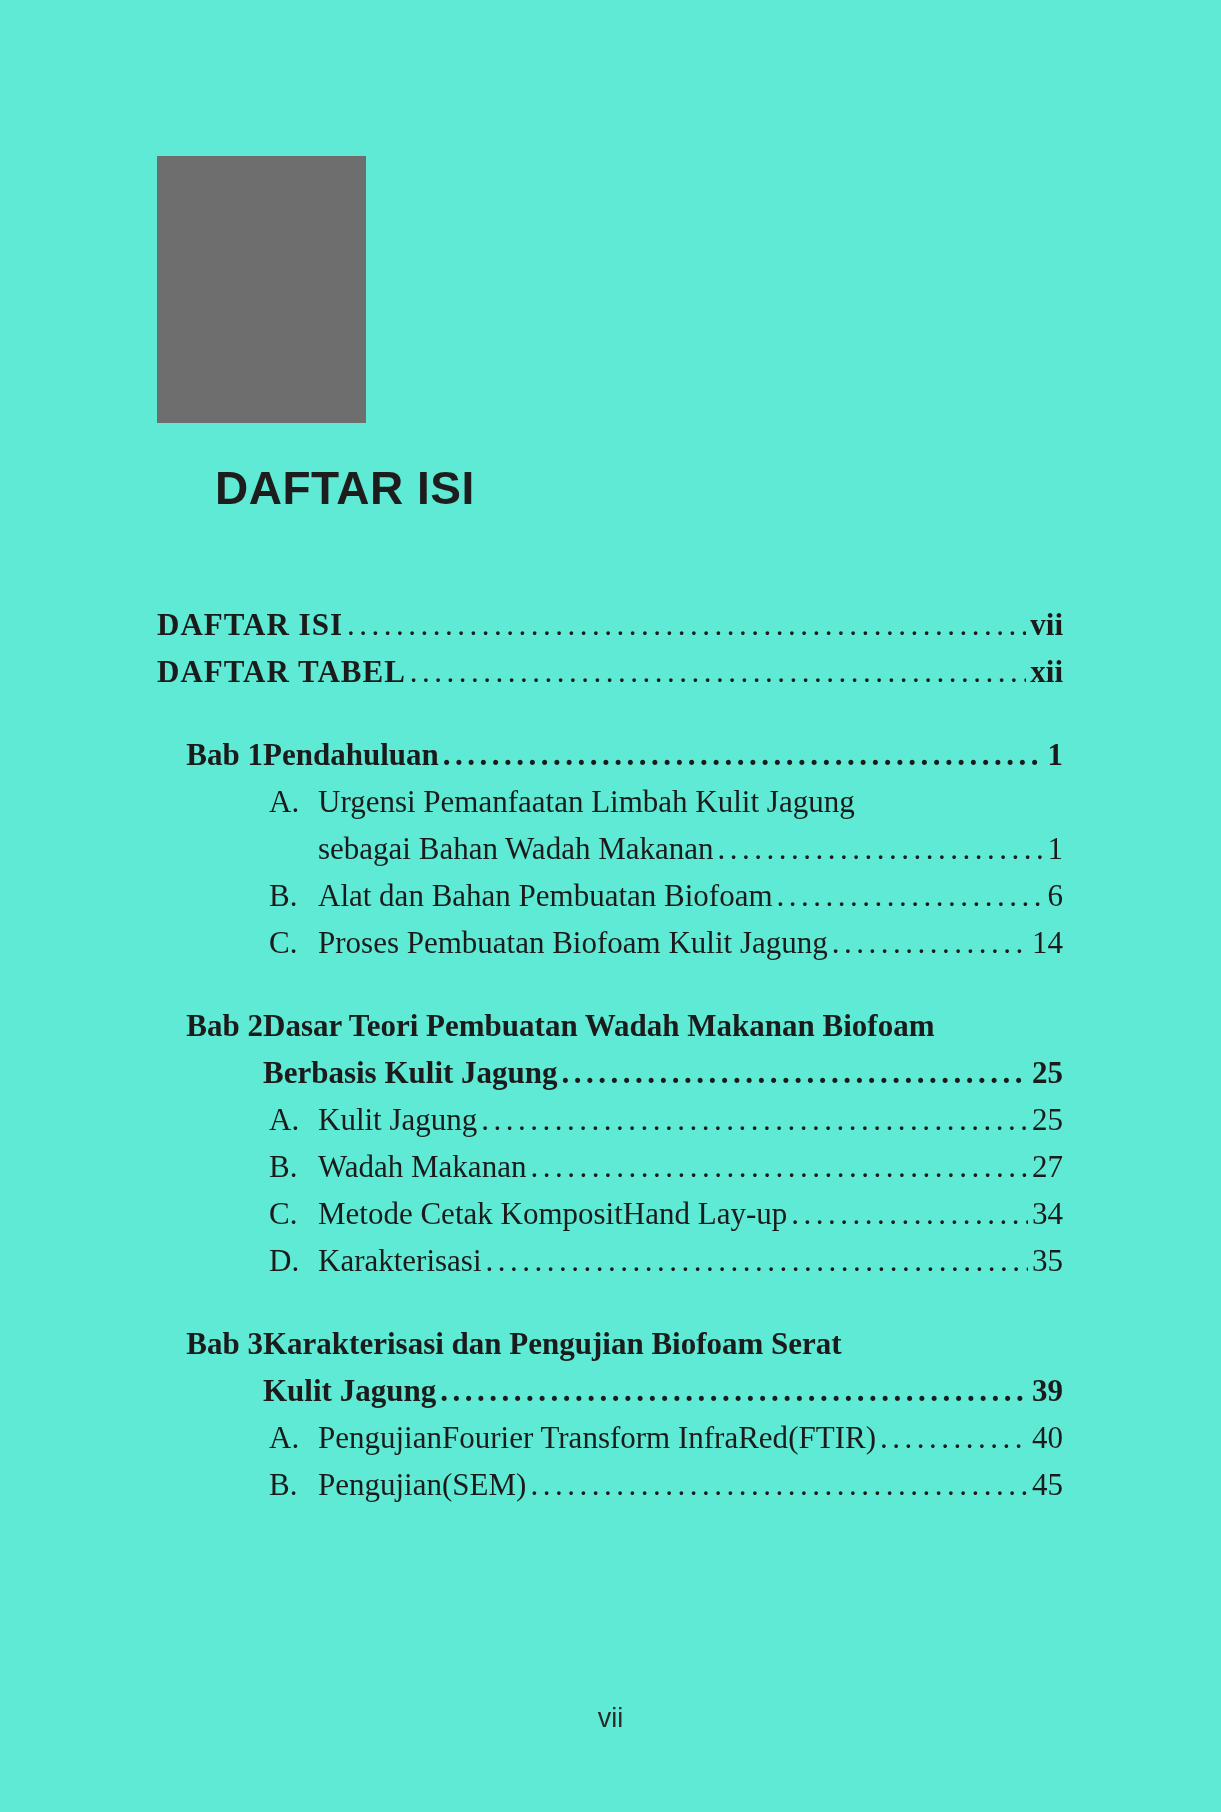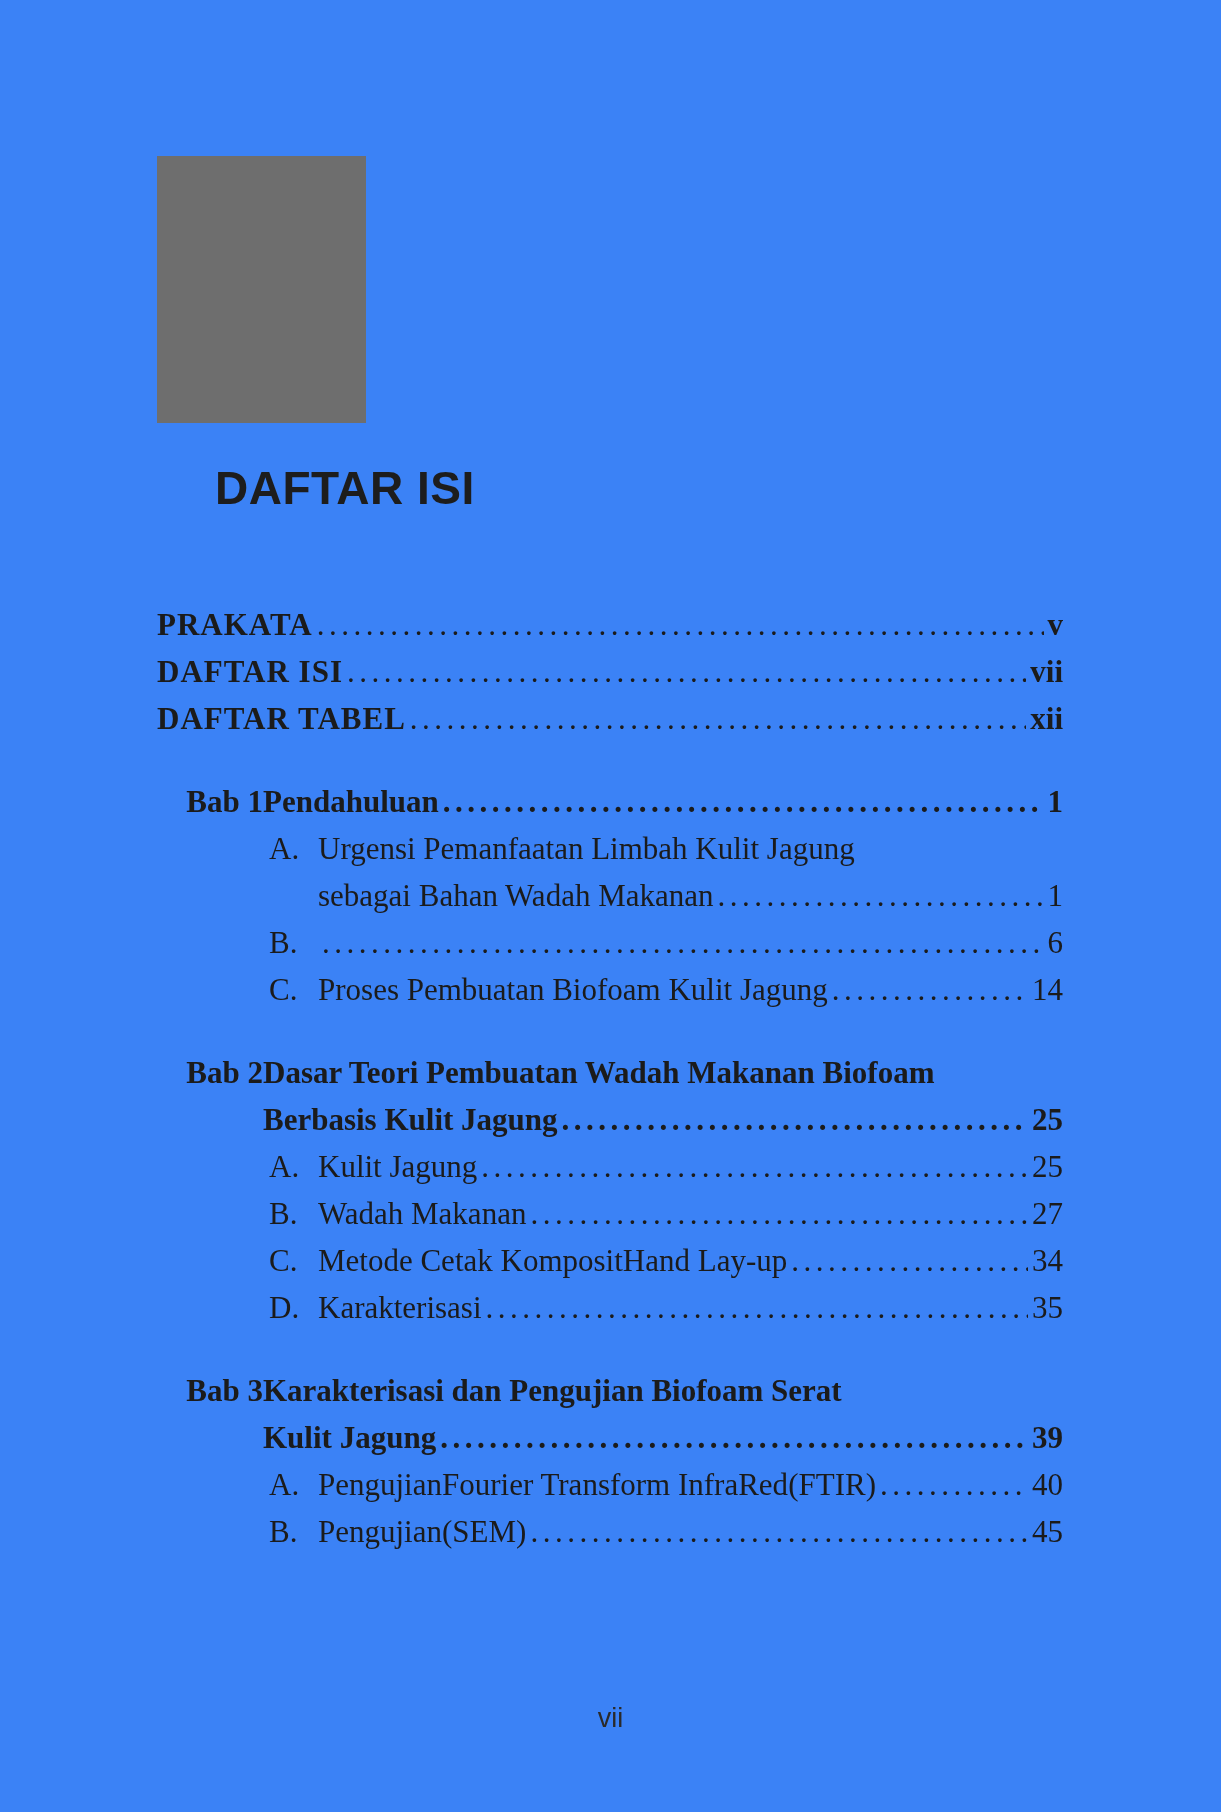--- a/index.html
+++ b/index.html
@@ -1,20 +1,20 @@
 <!DOCTYPE html>
 <html><head>
 <meta charset="utf-8">
 <style>
   html, body { margin: 0; padding: 0; background: #ffffff; }
   .page {
     position: relative;
     width: 1221px;
     height: 1812px;
-    background: #3b82f6;
+    background: #5eead4;
     font-family: "Liberation Serif", serif;
     color: #1b1b1b;
     overflow: hidden;
   }
   .ornament {
     position: absolute;
     left: 157px;
     top: 156px;
     width: 209px;
     height: 267px;
@@ -86,25 +86,20 @@
 
 <div class="page">
 
   <div class="ornament"></div>
 
   <h1 class="heading">DAFTAR ISI</h1>
 
   <div class="toc">
 
     <div class="row fm">
-      <span class="fm-label">PRAKATA</span>
-      <span class="leader"></span>
-      <span class="pagenum">v</span>
-    </div>
-    <div class="row fm">
       <span class="fm-label">DAFTAR ISI</span>
       <span class="leader"></span>
       <span class="pagenum">vii</span>
     </div>
     <div class="row fm">
       <span class="fm-label">DAFTAR TABEL</span>
       <span class="leader"></span>
       <span class="pagenum">xii</span>
     </div>
 
@@ -126,20 +121,21 @@
               <span class="txt">sebagai Bahan Wadah Makanan</span>
               <span class="leader"></span>
               <span class="pagenum">1</span>
             </div>
           </div>
         </div>
         <div class="item">
           <span class="letter">B.</span>
           <div class="item-body">
             <div class="row">
+              <span class="txt">Alat dan Bahan Pembuatan Biofoam</span>
               <span class="leader"></span>
               <span class="pagenum">6</span>
             </div>
           </div>
         </div>
         <div class="item">
           <span class="letter">C.</span>
           <div class="item-body">
             <div class="row">
               <span class="txt">Proses Pembuatan Biofoam Kulit Jagung</span>

